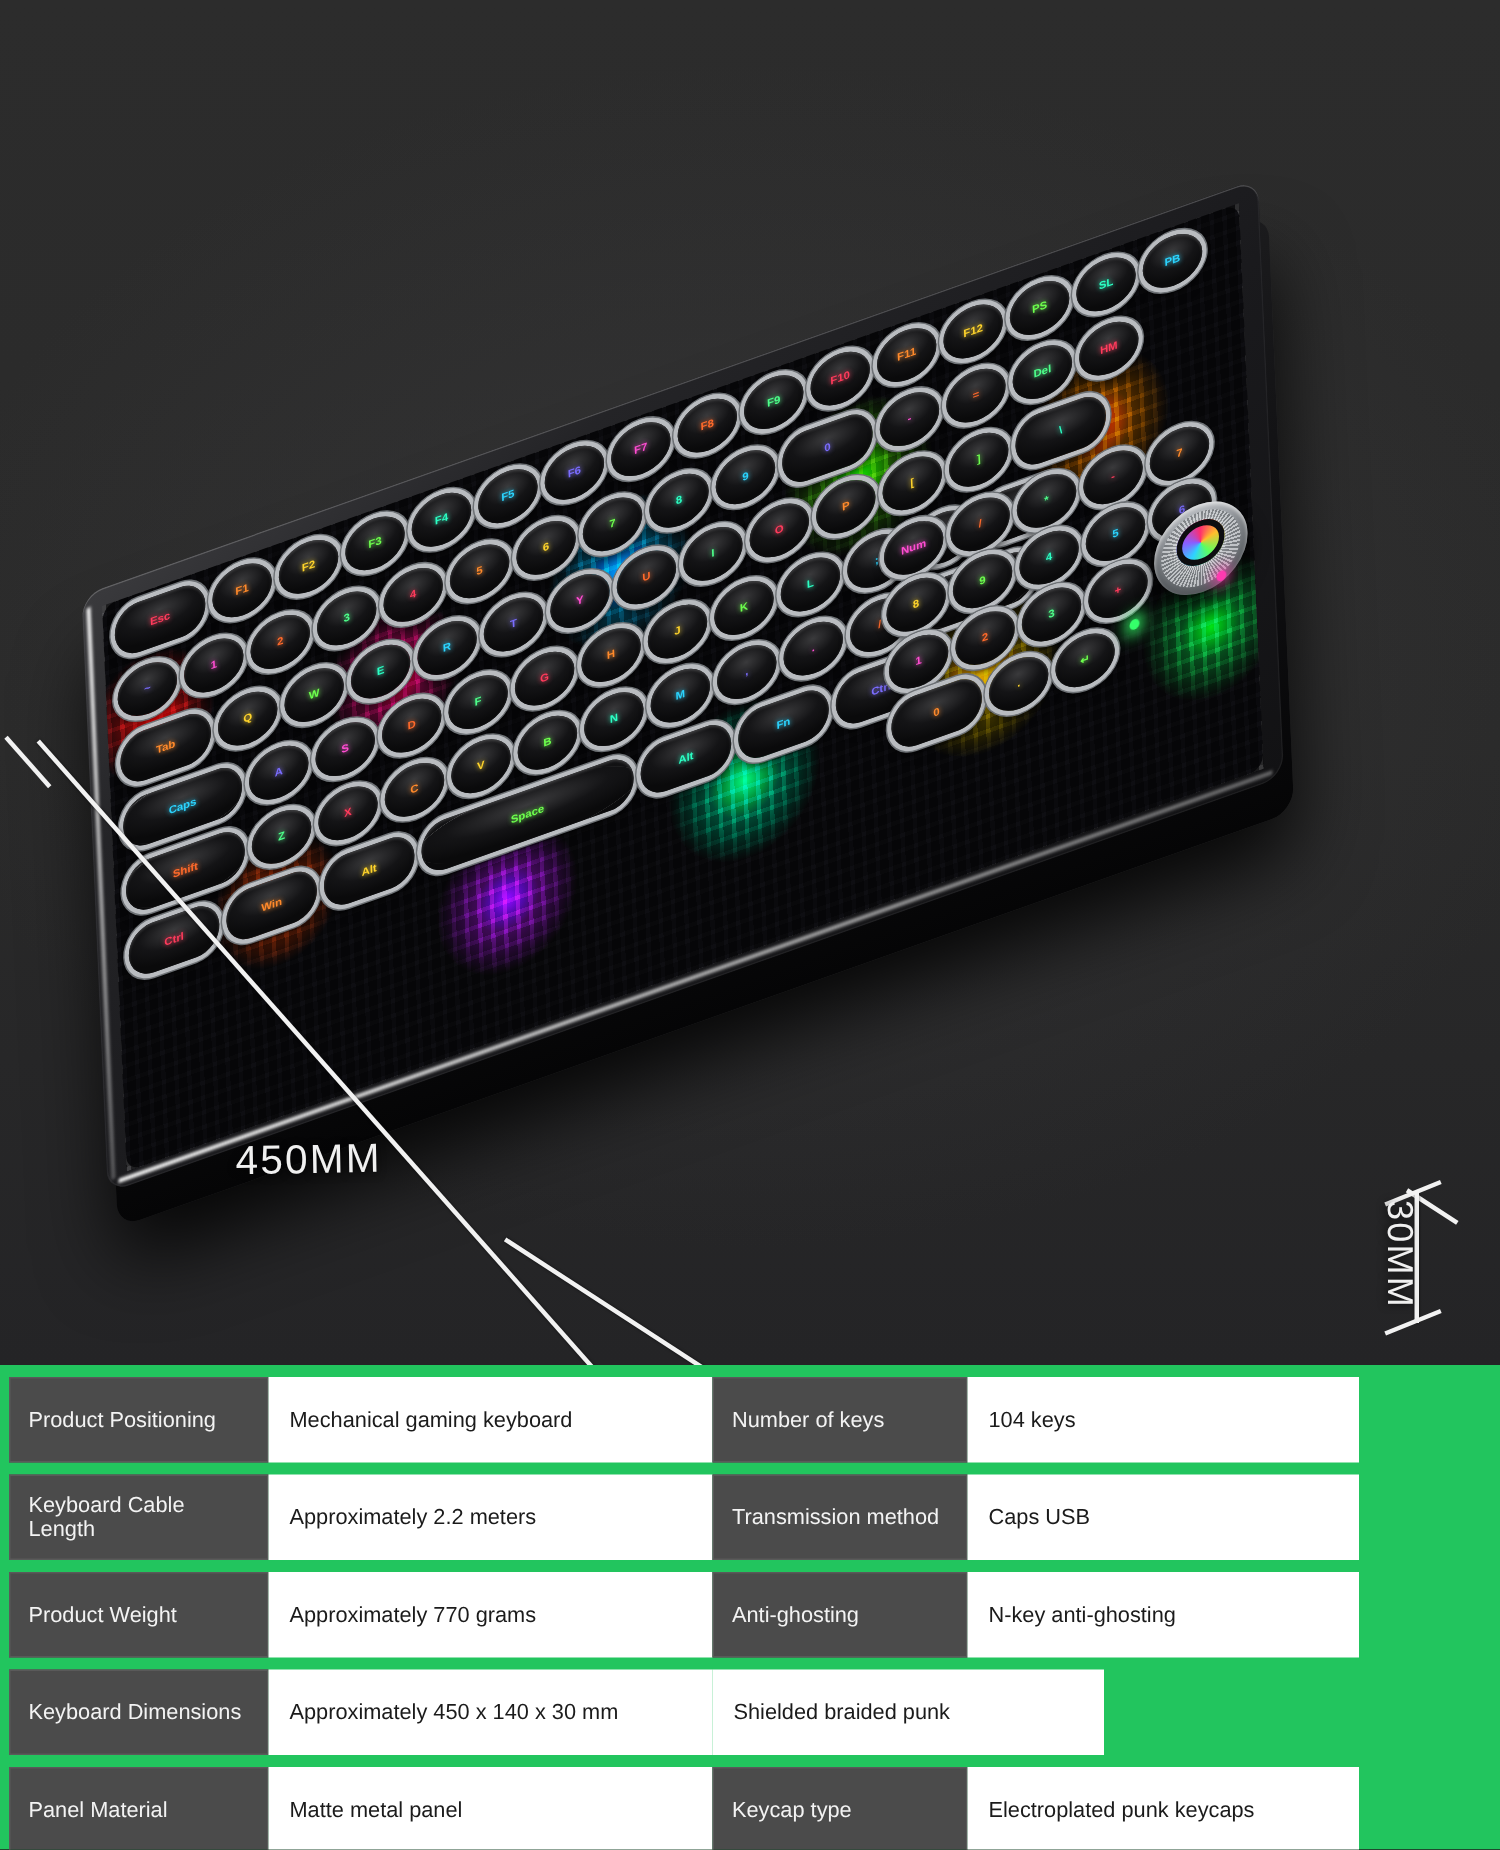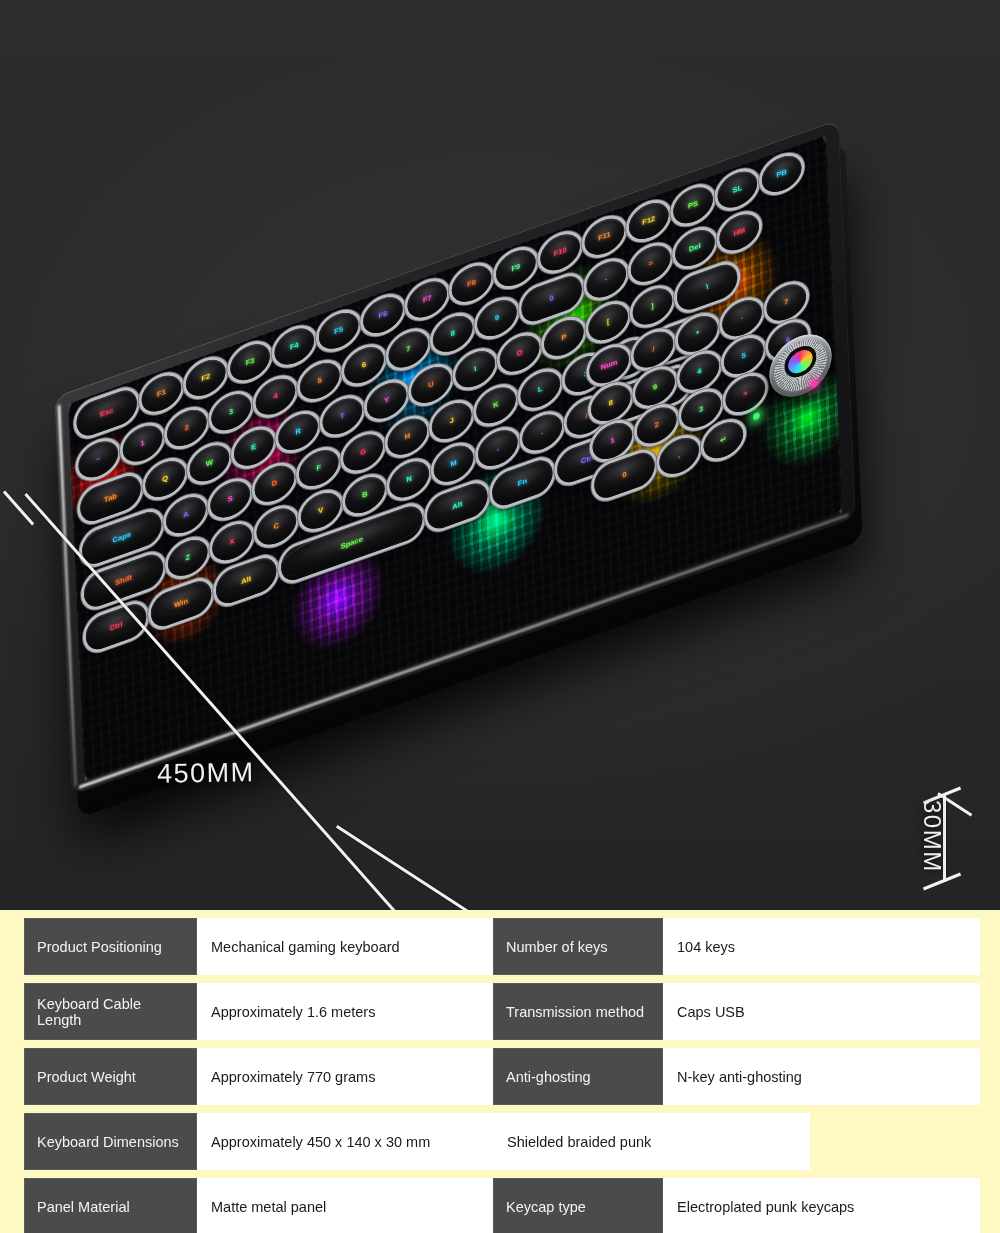--- a/index.html
+++ b/index.html
@@ -171,37 +171,37 @@
   
   #d30{ left:943px; top:644px; width:3px; height:88px; }
   #d30-cap1{ left:922px; top:644px; width:40px; height:3px; transform:rotate(-22deg); }
   #d30-cap2{ left:922px; top:730px; width:40px; height:3px; transform:rotate(-22deg); }
   #lbl30{ left:946px; top:650px; font-size:24px;
           transform:rotate(90deg); transform-origin:left top; }
 
   
   #spec-table{
     position:absolute; left:0; top:910px; width:1000px; height:323px;
-    background:#fef9c3; padding:8px 10px 10px 24px;
+    background:#22c55e; padding:8px 10px 10px 6px;
   }
   .srow{ display:flex; height:57px; margin-bottom:8px; }
   .srow:last-child{ margin-bottom:0; }
   .cell{ display:flex; align-items:center; height:100%; }
   .cell-label{
     background:#4b4b4b; color:#f3f3f3; font-size:14.5px;
     padding:0 12px; border:1px solid #5a5a5a;
   }
   .cell-value{
     background:#ffffff; color:#1b1b1b; font-size:14.5px;
     padding:0 14px;
   }
   .c1{ width:173px; }
   .c2{ width:296px; }
   .c3{ width:170px;text-align:right; }
-  .c4{ width:317px; }
+  .c4{ width:261px; }
 </style>
 </head>
 <body>
 
 <div id="hero">
   <div id="hero-vignette"></div>
 
 
   <div id="kb-stage">
 
@@ -535,21 +535,21 @@
 
 <div id="spec-table">
     <div class="srow">
       <div class="cell cell-label c1">Product Positioning</div>
       <div class="cell cell-value c2">Mechanical gaming keyboard</div>
       <div class="cell cell-label c3">Number of keys</div>
       <div class="cell cell-value c4">104 keys</div>
     </div>
     <div class="srow">
       <div class="cell cell-label c1">Keyboard Cable Length</div>
-      <div class="cell cell-value c2">Approximately 1.6 meters</div>
+      <div class="cell cell-value c2">Approximately 2.2 meters</div>
       <div class="cell cell-label c3">Transmission method</div>
       <div class="cell cell-value c4">Caps USB</div>
     </div>
     <div class="srow">
       <div class="cell cell-label c1">Product Weight</div>
       <div class="cell cell-value c2">Approximately 770 grams</div>
       <div class="cell cell-label c3">Anti-ghosting</div>
       <div class="cell cell-value c4">N-key anti-ghosting</div>
     </div>
     <div class="srow">

